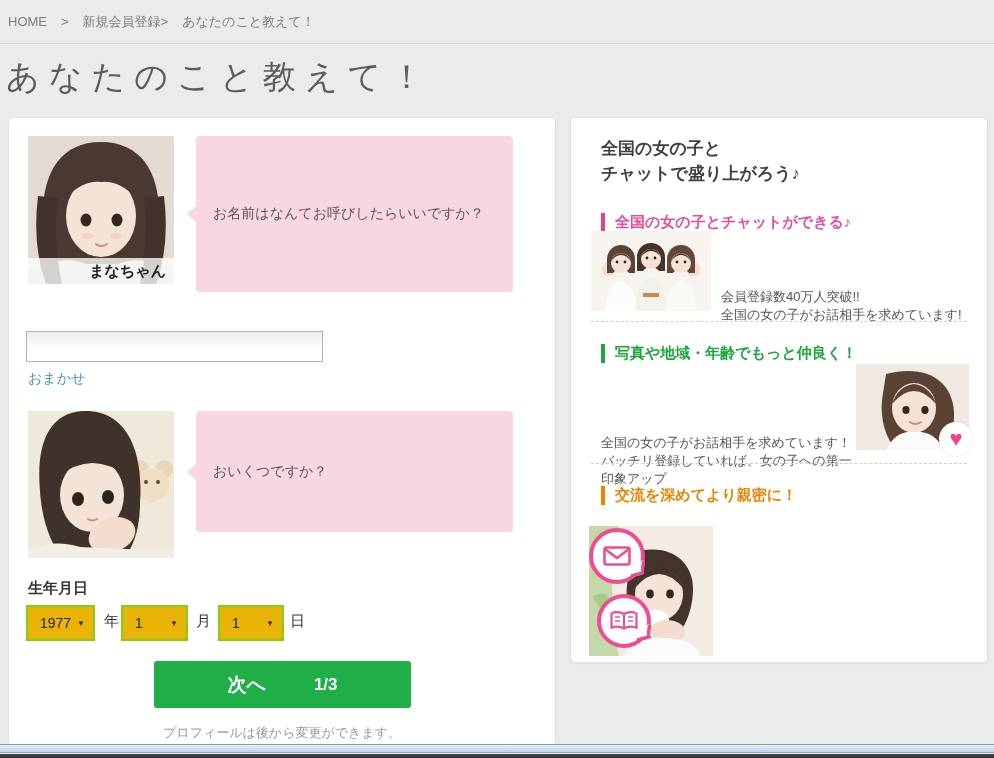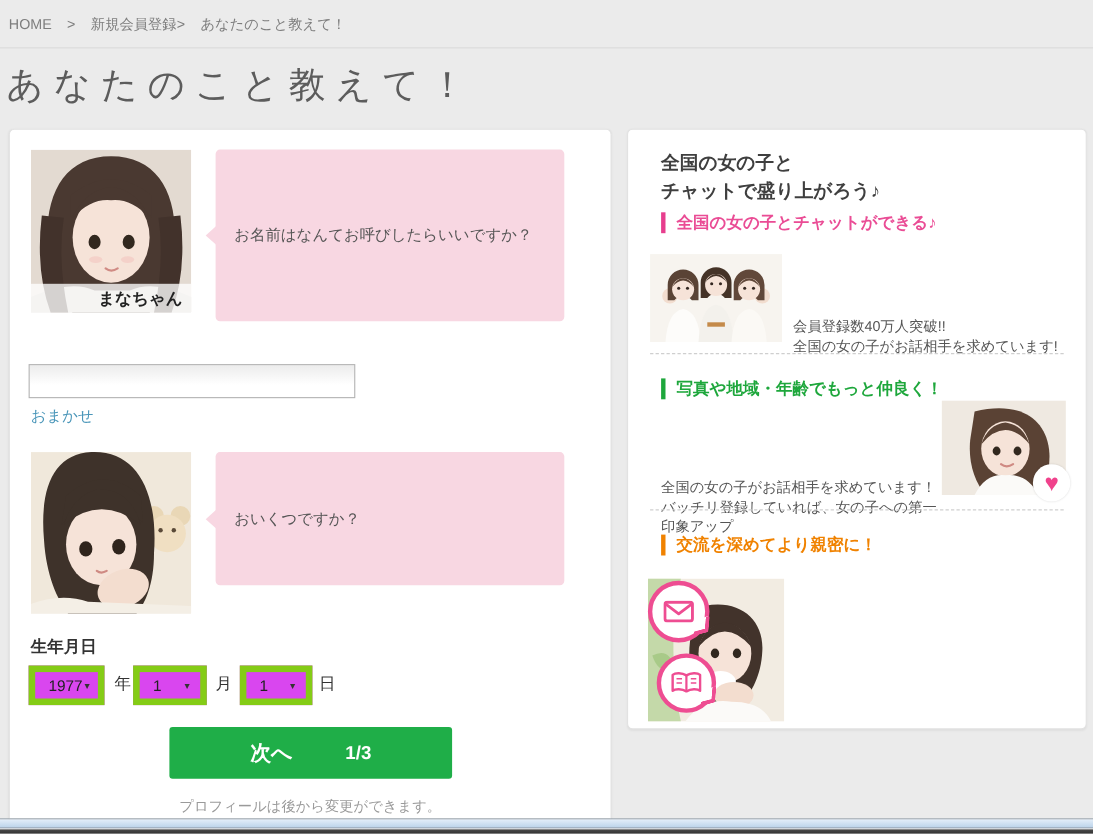--- a/index.html
+++ b/index.html
@@ -27,21 +27,21 @@
   
   .bubble { position:absolute; left:187px; width:317px; background:#f8d7e2; border-radius:4px; display:flex; align-items:center; }
   .bubble:before { content:""; position:absolute; left:-9px; top:50%; transform:translateY(-50%); border:9px solid transparent; border-left:none; border-right:10px solid #f8d7e2; }
   .bubble p { font-size:14px; color:#555; padding-left:17px; }
 
   .field-label { position:absolute; left:19px; font-size:15px; font-weight:bold; color:#333; }
   .name-input { position:absolute; left:17px; top:213px; width:297px; height:31px; border:1px solid #b2b2b2; background:linear-gradient(#ececec,#ffffff 62%); font-size:14px; padding:0 6px; }
   .omakase { position:absolute; left:19px; top:252px; font-size:14px; color:#4a96b9; text-decoration:none; cursor:pointer; }
 
   
-  .sel { position:absolute; top:487px; height:36px; border:6px solid #84cc16; background:#d946ef; display:flex; align-items:center; justify-content:space-between; padding:0 8px 0 12px; font-size:14px; color:#222; cursor:pointer;text-align:right; }
+  .sel { position:absolute; top:487px; height:36px; border:2px solid #84cc16; background:#eab308; display:flex; align-items:center; justify-content:space-between; padding:0 8px 0 12px; font-size:14px; color:#222; cursor:pointer;text-align:right; }
   .sel .arrow { font-size:8px; color:#333; }
   .sel-unit { position:absolute; top:494px; font-size:15px; color:#333; }
 
   
   .next-btn { position:absolute; left:145px; top:543px; width:257px; height:47px; background:#1fae48; border:none; border-radius:3px; color:#fff; display:flex; align-items:center; justify-content:center; gap:48px; cursor:pointer; }
   .next-btn .lbl { font-size:19px; font-weight:bold; }
   .next-btn .step { font-size:17px; font-weight:bold; }
   .note { position:absolute; left:0; right:0; top:606px; text-align:center; font-size:13px; color:#9a9a9a; }
 
   
@@ -155,21 +155,21 @@
     </button>
     <div class="note">プロフィールは後から変更ができます。</div>
   </div>
 
   <div class="card card-right">
     <div class="sb-title">
       <div>全国の女の子と</div>
       <div>チャットで盛り上がろう♪</div>
     </div>
 
-    <div class="sb-head pink" style="top:75px;align-items:flex-end;">
+    <div class="sb-head pink" style="top:95px;align-items:flex-end;">
       <span class="bar"></span>
       <span>全国の女の子とチャットができる♪</span>
     </div>
     <div class="sb-img" style="left:20px; top:113px;">
       <svg width="120" height="80" viewBox="0 0 120 80">
         <rect width="120" height="80" fill="#f7f4ef"></rect>
         <circle cx="18" cy="38" r="7" fill="#f2ddcf"></circle>
           <circle cx="102" cy="38" r="7" fill="#f2ddcf"></circle>
         <path d="M16,28 a14,14 0 0 1 28,0 v14 h-6 a10,10 0 0 0 -16,0 h-6 Z" fill="#5a4335"></path>
         <circle cx="30" cy="32" r="10" fill="#f6e3d8"></circle>

